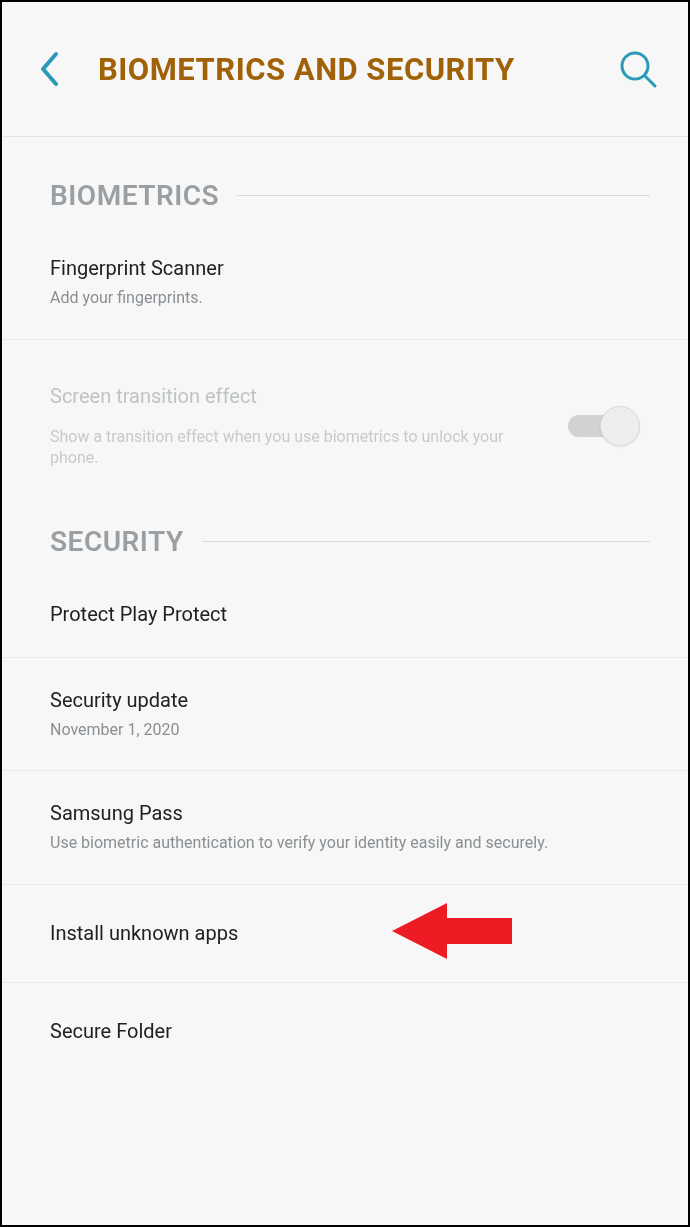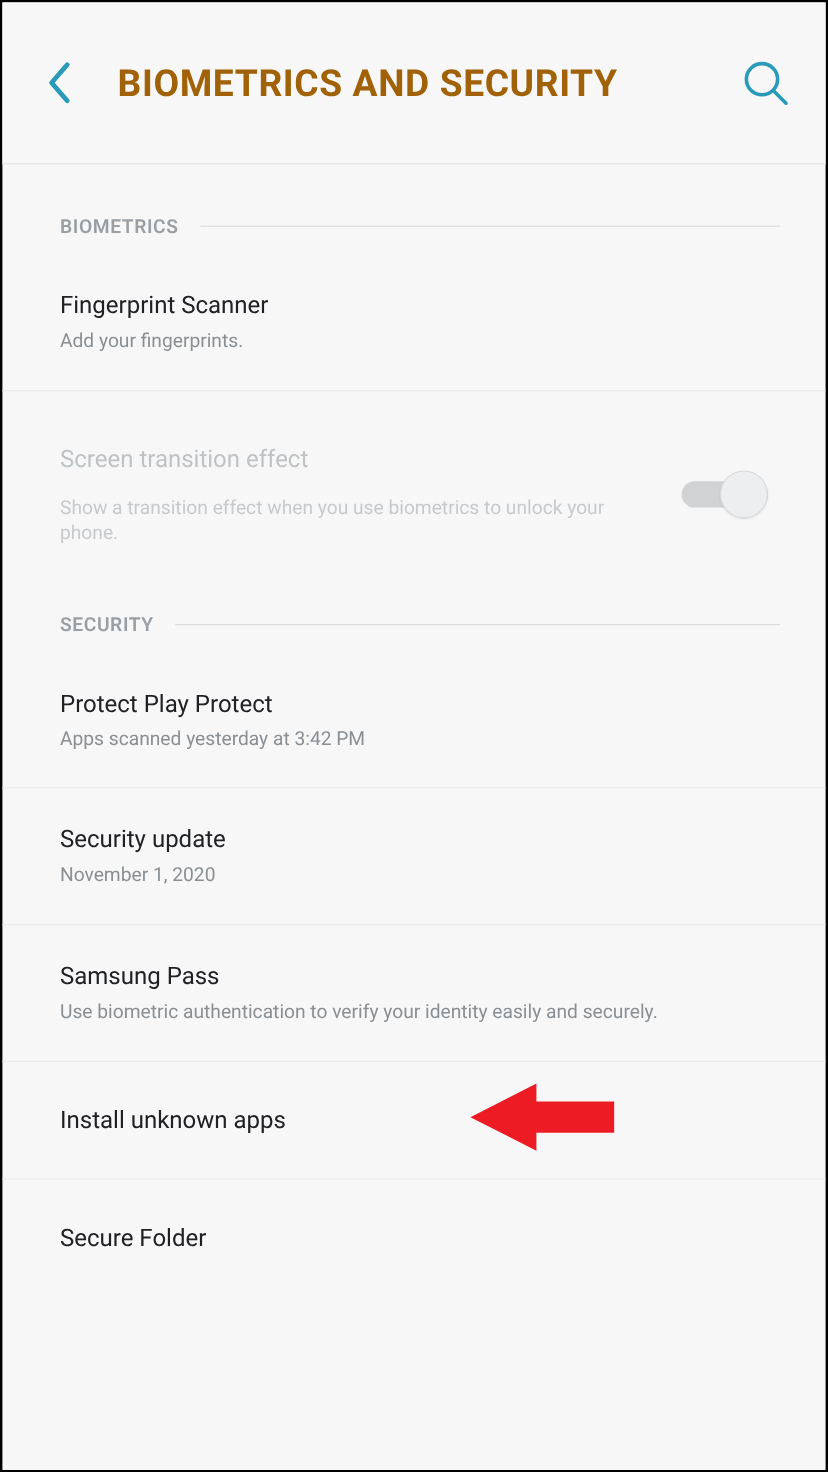--- a/index.html
+++ b/index.html
@@ -38,21 +38,21 @@
     flex: 0 0 auto;
     cursor: pointer;
   }
   .content { padding: 0; }
   .section-header {
     display: flex;
     align-items: center;
     padding: 42px 38px 0 48px;
   }
   .section-header .label {
-    font-size: 16px;
+    font-size: 28px;
     font-weight: 600;
     letter-spacing: 0.5px;
     color: #9a9fa3;
     margin-right: 18px;
     white-space: nowrap;
   }
   .section-header .rule {
     flex: 1;
     height: 1px;
     background: #dcdcdc;
@@ -163,21 +163,20 @@
       </div>
     </div>
 
     <div class="section-header" style="padding-top:20px;">
       <div class="label">SECURITY</div>
       <div class="rule"></div>
     </div>
 
     <div class="item" style="padding-top:44px;">
       <div class="title">Protect Play Protect</div>
-      <div class="subtitle">Apps scanned yesterday at 3:42 PM</div>
     </div>
 
     <div class="item">
       <div class="title">Security update</div>
       <div class="subtitle">November 1, 2020</div>
     </div>
 
     <div class="item">
       <div class="title">Samsung Pass</div>
       <div class="subtitle">Use biometric authentication to verify your identity easily and securely.</div>

